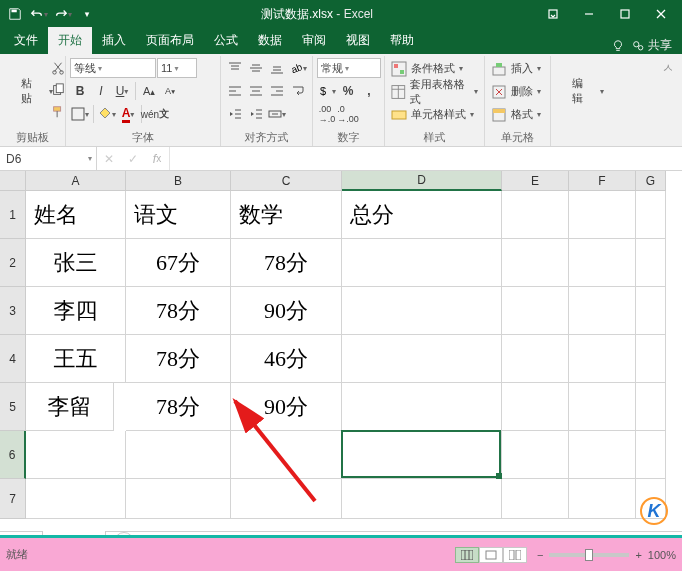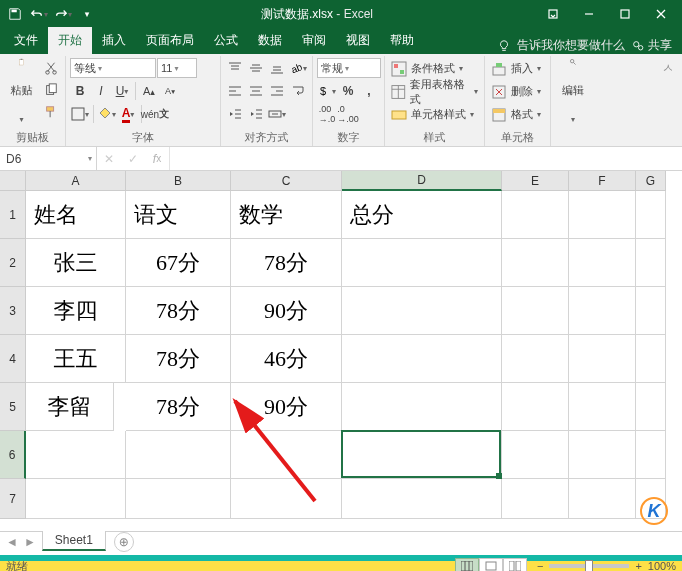--- a/index.html
+++ b/index.html
@@ -22,21 +22,21 @@
 .tab.active{background:#f1f1f1;color:#217346}
 .tabs .right{margin-left:auto;display:flex;align-items:center;gap:6px;padding-right:10px;color:#e8e8e8}
 .lamp{width:14px;height:14px}
 .share{display:flex;align-items:center;gap:3px;font-size:12px}
 
 
 .ribbon{height:93px;background:#f1f1f1;border-bottom:1px solid #d4d4d4;display:flex;padding:2px 0 0 0;overflow:hidden}
 .group{border-right:1px solid #d9d9d9;display:flex;flex-direction:column;padding:2px 4px 0 4px}
 .group .gc{flex:1;display:flex;align-items:flex-start;gap:2px}
 .group .glabel{height:16px;text-align:center;font-size:11px;color:#666;position:relative}
-.big{display:flex;flex-direction:column;align-items:center;justify-content:space-between;width:42px;height:66px;gap:17px}
+.big{display:flex;flex-direction:row;align-items:center;justify-content:space-between;width:42px;height:66px;gap:17px}
 .big svg{width:28px;height:28px}
 .big .lbl{font-size:11px}
 .dd{font-size:8px;color:#666}
 .col{display:flex;flex-direction:column;gap:2px}
 .row{display:flex;gap:1px;align-items:center}
 .sbtn{width:20px;height:20px;display:flex;align-items:center;justify-content:center;border:1px solid transparent}
 .sbtn svg{width:14px;height:14px}
 .combo{height:20px;border:1px solid #c0c0c0;background:#fff;display:flex;align-items:center;padding:0 3px;font-size:11px;gap:2px}
 .combo .car{font-size:8px;color:#888}
 .sep{width:1px;height:18px;background:#d0d0d0;margin:0 2px}
@@ -69,21 +69,21 @@
 
 
 .arrow{position:absolute;pointer-events:none}
 
 
 .sheetbar{position:absolute;left:0;right:0;bottom:20px;height:20px;border-top:1px solid #d0d0d0;background:#fff;display:flex;align-items:center;font-size:12px}
 .sheetnav{display:flex;padding:0 6px;gap:6px;color:#999}
 .sheettab{border:1px solid #ccc;border-top:none;padding:2px 12px;background:#fff;font-size:12px;border-bottom:2px solid #217346;margin-top:-1px}
 .addsheet{width:20px;height:20px;border:1px solid #ccc;border-radius:10px;display:flex;align-items:center;justify-content:center;margin-left:8px;color:#888;font-size:12px}
 
-.status{position:absolute;left:0;right:0;bottom:0;height:16px;background:#fde047;border-top:6px solid #14b8a6;display:flex;align-items:center;font-size:11px;color:#555;padding:0 6px}
+.status{position:absolute;left:0;right:0;bottom:0;height:36px;background:#f9a8d4;border-top:3px solid #14b8a6;display:flex;align-items:center;font-size:11px;color:#555;padding:0 6px}
 .status .sp{flex:1}
 .viewbtns{display:flex;gap:0}
 .viewbtn{width:24px;height:16px;border:1px solid #c8c8c8;display:flex;align-items:center;justify-content:center;background:#fff}
 .viewbtn.active{background:#c7ddc7;border-color:#8fb98f}
 .zoom{display:flex;align-items:center;gap:6px;margin-left:10px}
 .slider{width:80px;height:4px;background:#c8c8c8;position:relative}
 .slider .th{position:absolute;width:8px;height:12px;background:#fff;border:1px solid #888;top:-4px;left:36px}
 
 
 .wm{position:absolute;right:14px;bottom:46px;display:flex;align-items:center;gap:4px;font-size:15px;color:#333;font-weight:500}
@@ -156,21 +156,20 @@
   <div class="tab">公式</div>
   <div class="tab">数据</div>
   <div class="tab">审阅</div>
   <div class="tab">视图</div>
   <div class="tab">帮助</div>
   <div class="right">
     <svg class="lamp" viewBox="0 0 16 16">
         <path d="M8 2a4 4 0 00-2 7.5V11h4V9.5A4 4 0 008 2z" fill="none" stroke="#fff"></path>
         <line x1="6" y1="13" x2="10" y2="13" stroke="#fff"></line>
       </svg>
-    <span style="font-size:12px">告诉我你想要做什么</span>
     <div class="share">
       <svg width="14" height="14" viewBox="0 0 16 16">
           <circle cx="6" cy="6" r="3" fill="none" stroke="#fff"></circle>
           <circle cx="11" cy="10" r="2.5" fill="none" stroke="#fff"></circle>
         </svg>
       <span>共享</span>
     </div>
   </div>
 </div>
 

